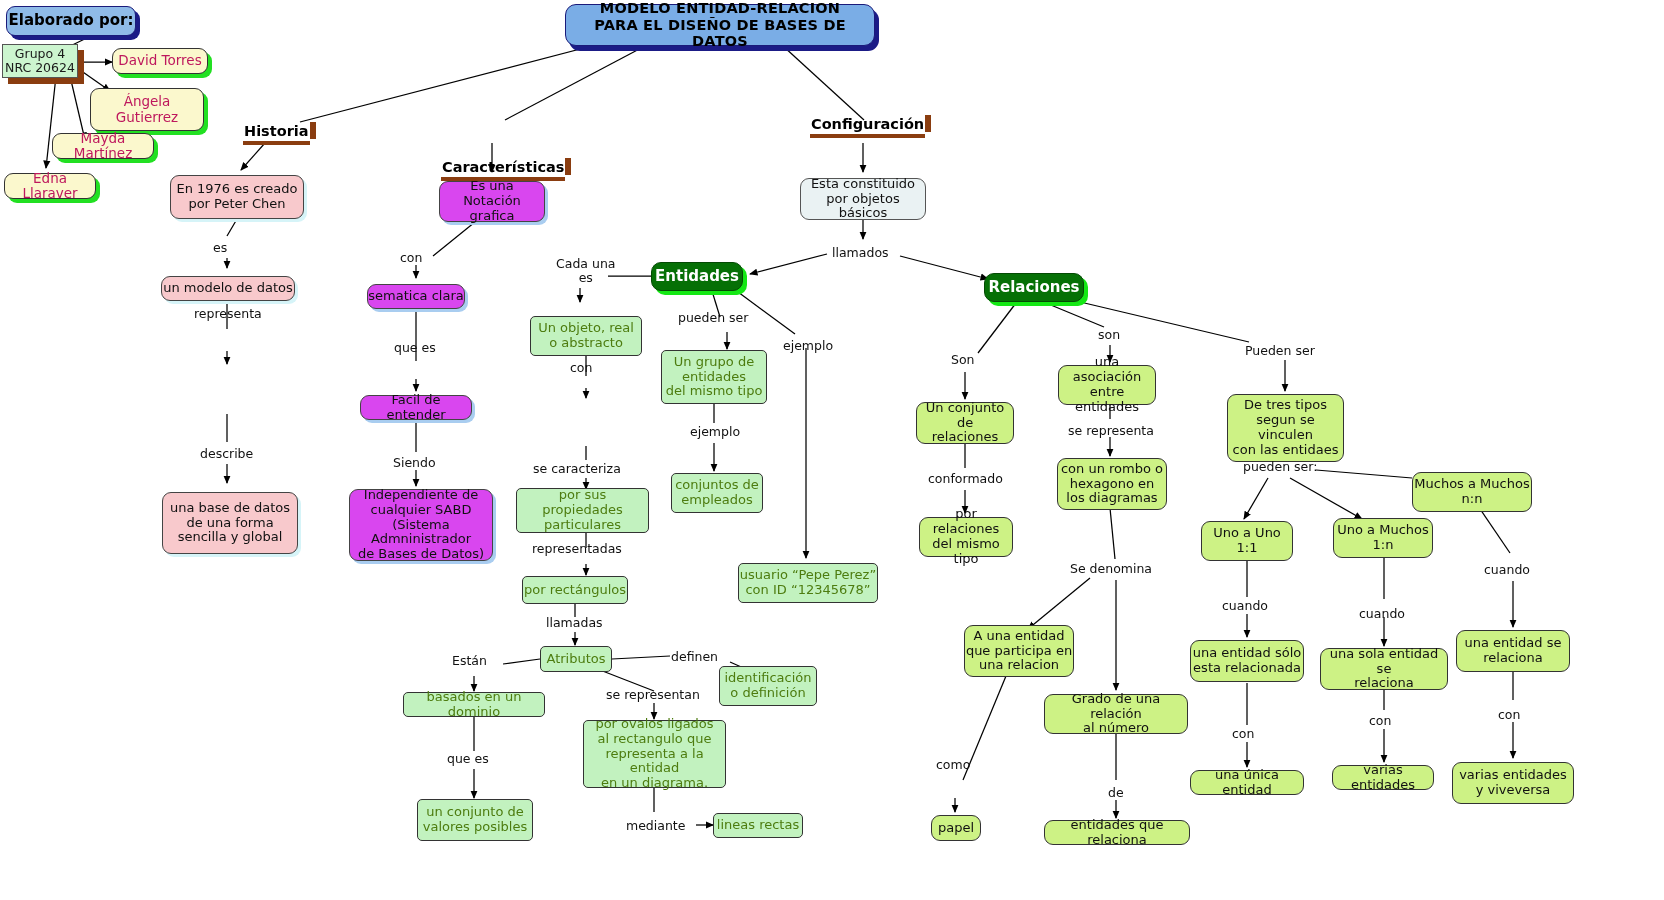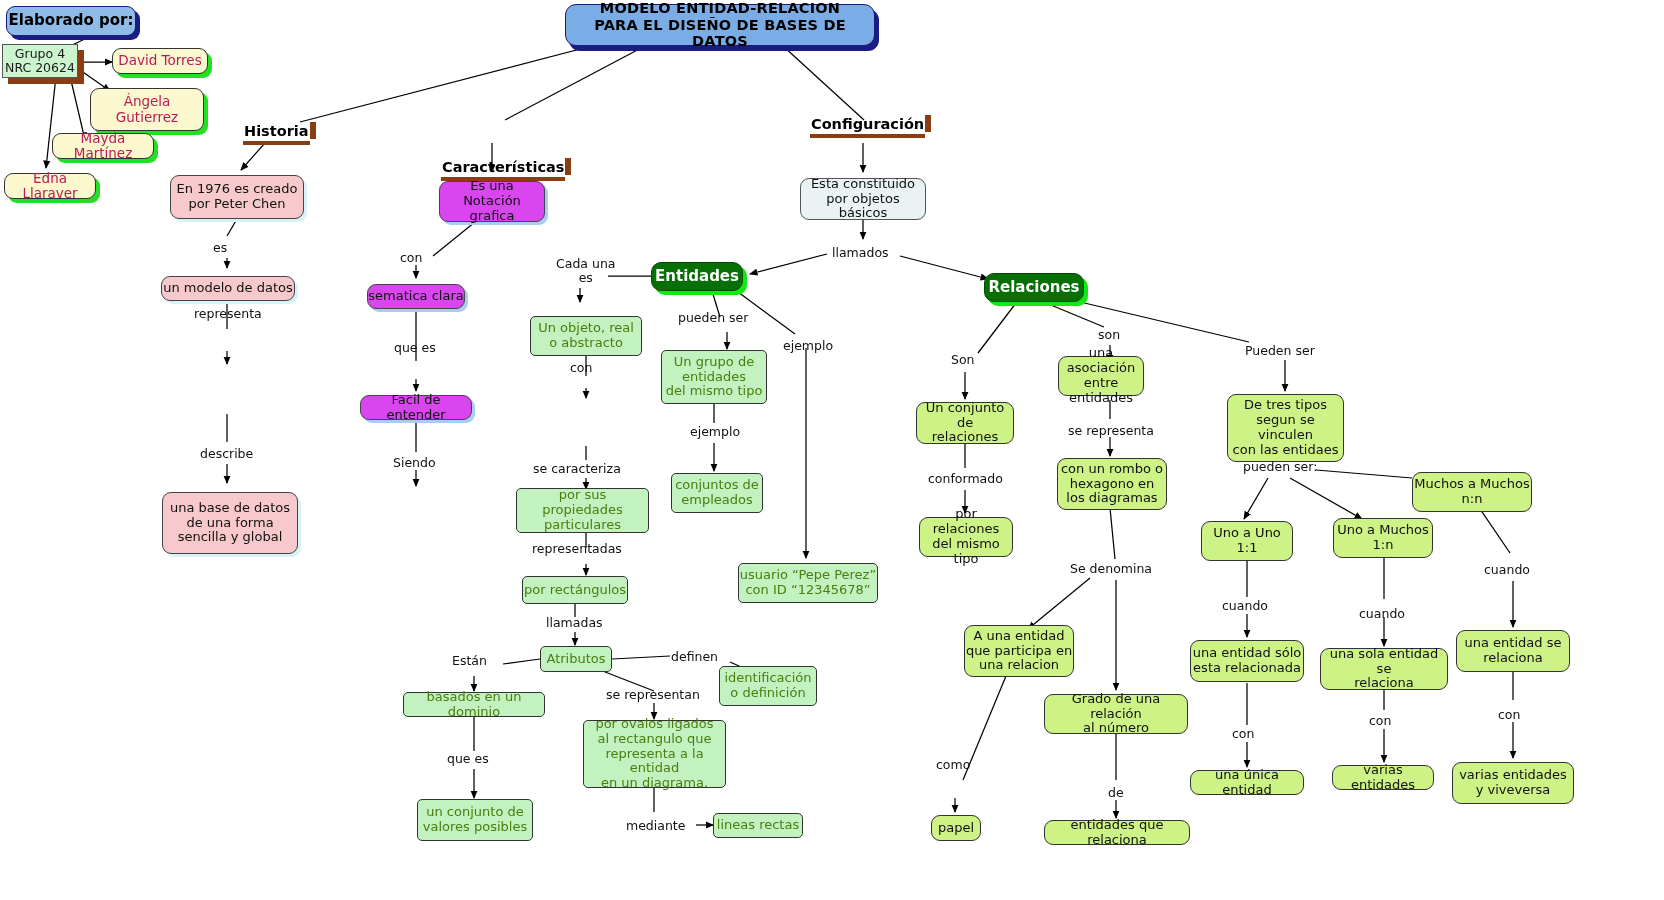--- a/index.html
+++ b/index.html
@@ -193,20 +193,24 @@
 de una forma
 sencilla  y global</div>
 
   <div class="node n-orange" style="left:439px;top:181px;width:106px;height:41px;">Es una
 Notación grafica</div>
   <div class="lbl" style="left:400px;top:250px;">con</div>
   <div class="node n-orange" style="left:367px;top:284px;width:98px;height:25px;">sematica clara</div>
   <div class="lbl" style="left:394px;top:340px;">que es</div>
   <div class="node n-orange" style="left:360px;top:395px;width:112px;height:25px;">Facil de entender</div>
   <div class="lbl" style="left:393px;top:455px;">Siendo</div>
+  <div class="node n-orange" style="left:349px;top:489px;width:144px;height:72px;">Independiente de
+cualquier SABD
+(Sistema Admninistrador
+de Bases de Datos)</div>
 
   <div class="node n-grey" style="left:800px;top:178px;width:126px;height:42px;">Esta constituido
 por objetos básicos</div>
   <div class="lbl" style="left:832px;top:245px;">llamados</div>
 
   <div class="node n-dark" style="left:651px;top:262px;width:92px;height:29px;">Entidades</div>
   <div class="lbl" style="left:556px;top:257px;text-align:center;white-space:pre-line;line-height:1.1;">Cada una
 es</div>
   <div class="lbl" style="left:678px;top:310px;">pueden ser</div>
   <div class="lbl" style="left:783px;top:338px;">ejemplo</div>
@@ -252,21 +256,21 @@
   <div class="node n-dark" style="left:984px;top:273px;width:100px;height:29px;">Relaciones</div>
 
   <div class="lbl" style="left:951px;top:352px;">Son</div>
   <div class="node n-lime" style="left:916px;top:402px;width:98px;height:42px;">Un conjunto de
 relaciones</div>
   <div class="lbl" style="left:928px;top:471px;">conformado</div>
   <div class="node n-lime" style="left:919px;top:517px;width:94px;height:40px;">por relaciones
 del mismo tipo</div>
 
   <div class="lbl" style="left:1098px;top:327px;">son</div>
-  <div class="node n-lime" style="left:1058px;top:356px;width:86px;height:40px;">una asociación
+  <div class="node n-lime" style="left:1058px;top:365px;width:98px;height:40px;">una asociación
 entre entidades</div>
   <div class="lbl" style="left:1068px;top:423px;">se representa</div>
   <div class="node n-lime" style="left:1057px;top:458px;width:110px;height:52px;">con un rombo o
 hexagono en
 los diagramas</div>
 
   <div class="lbl" style="left:1070px;top:561px;">Se denomina</div>
   <div class="node n-lime" style="left:964px;top:625px;width:110px;height:52px;">A una entidad
 que participa en
 una relacion</div>

